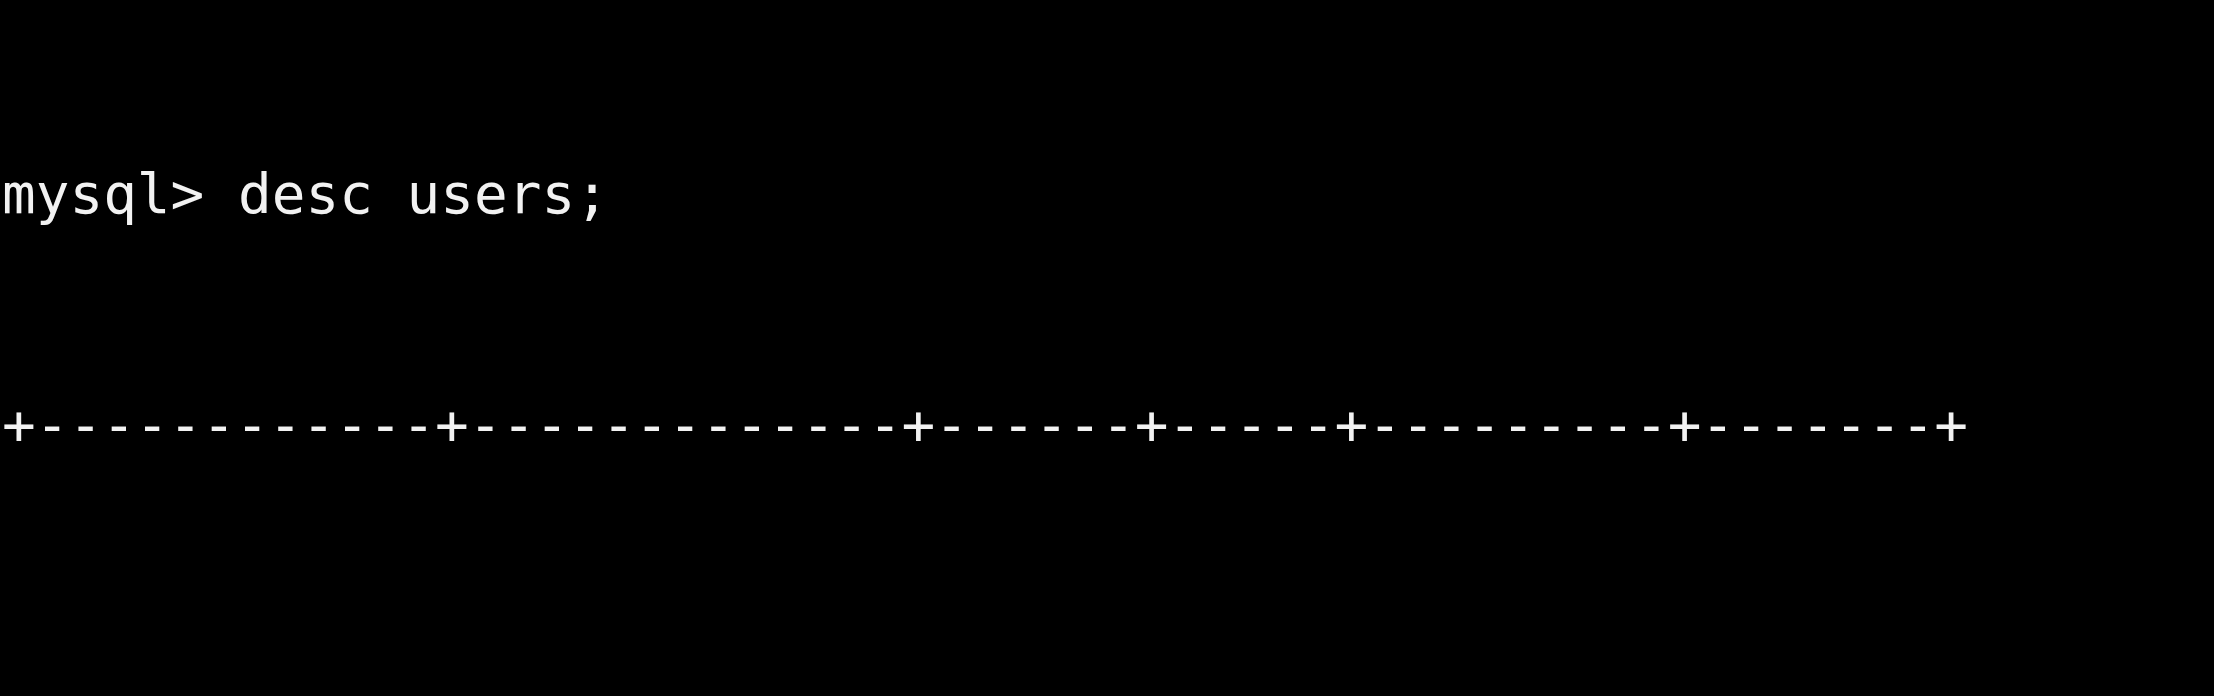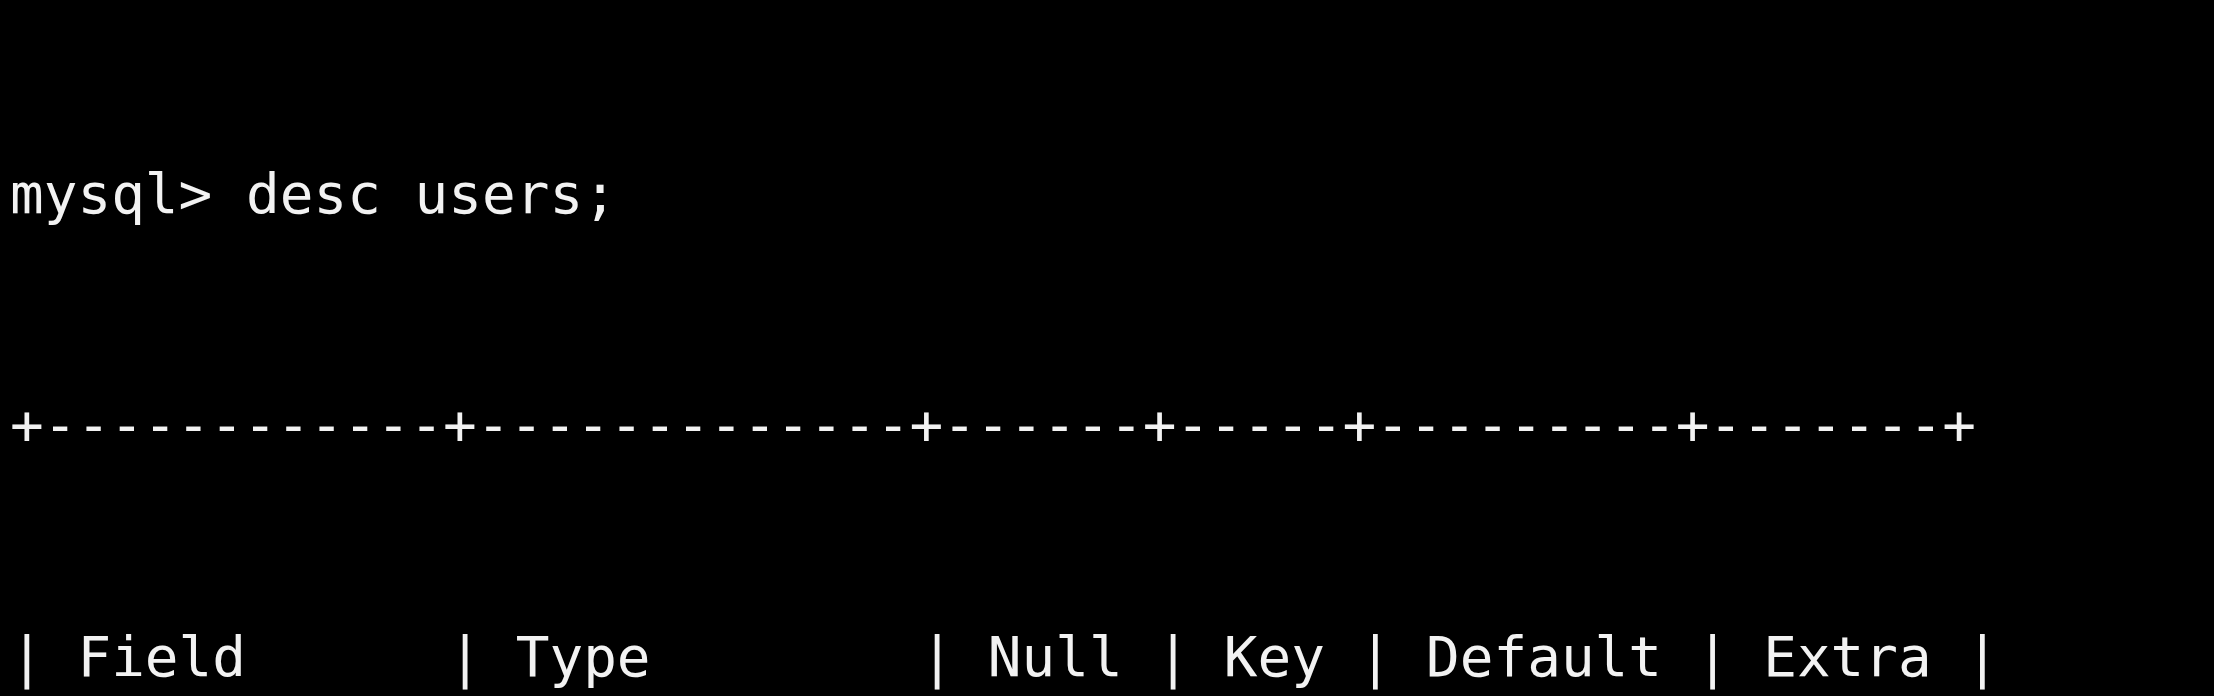--- a/index.html
+++ b/index.html
@@ -34,34 +34,32 @@
     padding: 0 0 0 2px;
     display: block;
     font-weight: 400;
     -webkit-font-smoothing: antialiased;
   }
   .term-line {
     display: block;
     white-space: pre;
     height: 77.3px;
     font-family: "DejaVu Sans Mono", "Liberation Mono", monospace;
-    margin-left: 8px;
   }
   .rule-line {
     letter-spacing: -0.4px;
   }
 </style>
 </head>
 <body>
 
 <div id="terminal">
   <div class="term-screen">
     <span class="term-line">mysql&gt; desc users;</span>
     <span class="term-line rule-line">+------------+-------------+------+-----+---------+-------+</span>
-    <span class="term-line">| Field      | Type        | Null | Key | Default | Extra |</span>
     
     
     
     
     
     
   </div>
 </div>
 
 </body></html>

